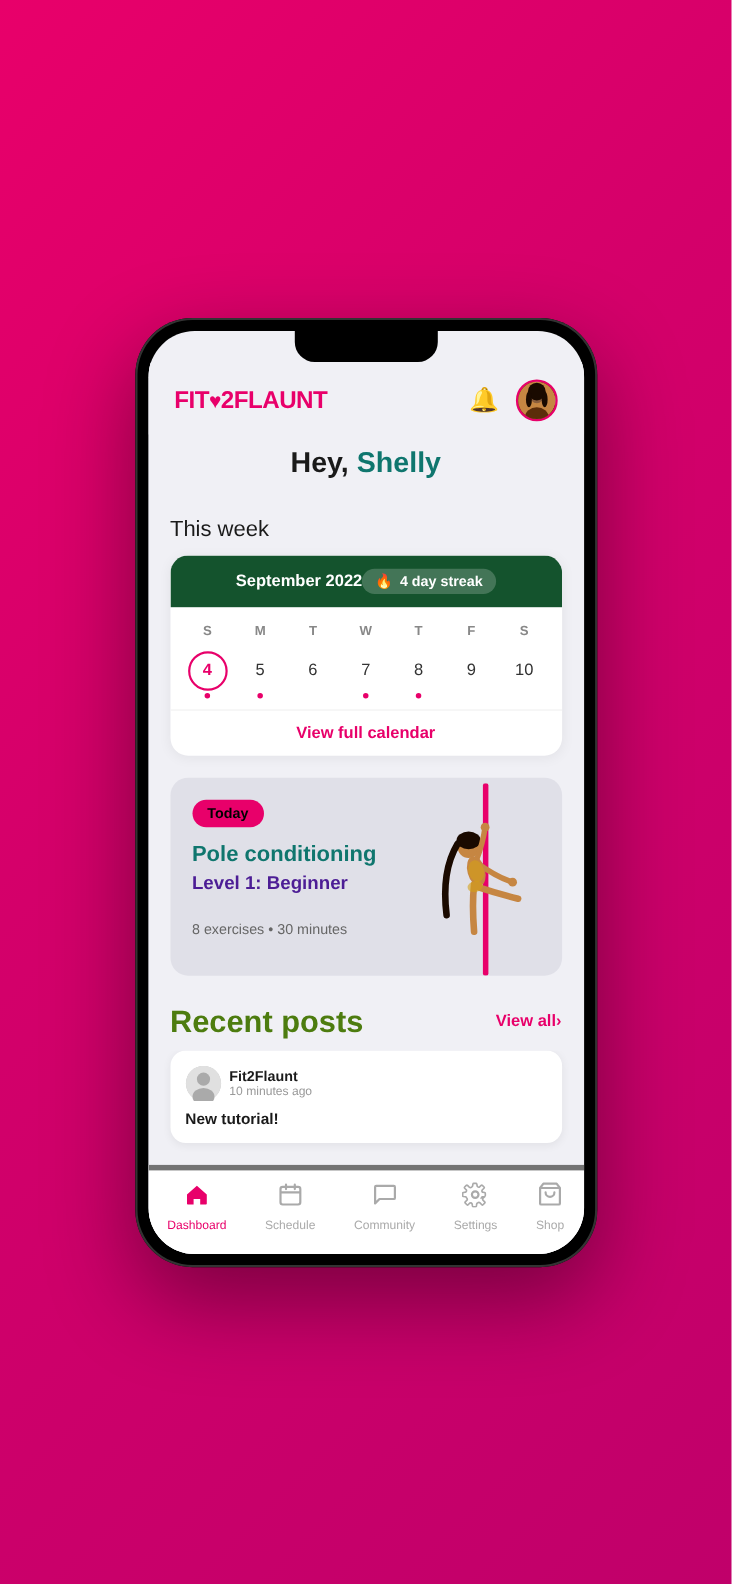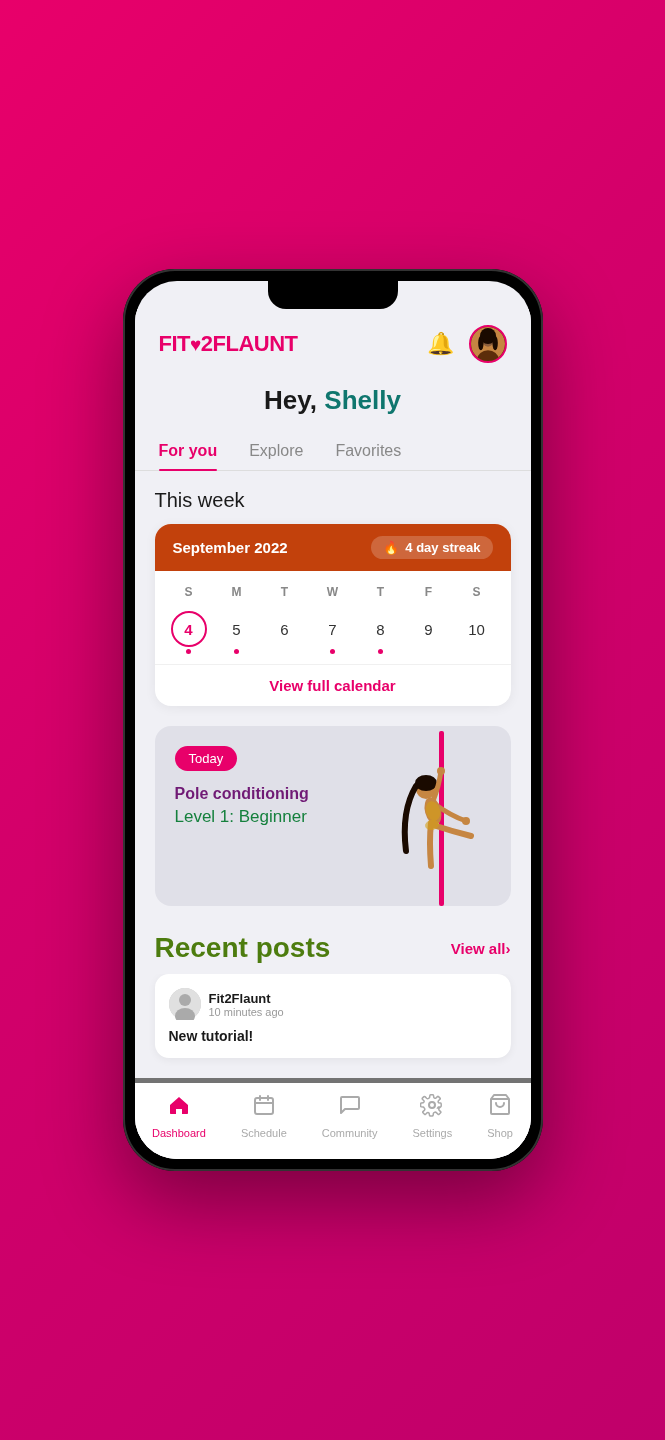--- a/index.html
+++ b/index.html
@@ -130,25 +130,25 @@
       color: #1a1a1a;
       margin-bottom: 12px;
     }
     .calendar-card {
       background: #fff;
       border-radius: 16px;
       overflow: hidden;
       box-shadow: 0 2px 12px rgba(0,0,0,0.06);
     }
     .calendar-header {
-      background: #c2410c;
+      background: #14532d;
       padding: 12px 18px;
       display: flex;
       align-items: center;
-      justify-content: space-between;
+      justify-content: center;
     }
     .calendar-month {
       color: #fff;
       font-size: 15px;
       font-weight: 600;
     }
     .streak-badge {
       display: flex;
       align-items: center;
       gap: 6px;
@@ -229,38 +229,38 @@
       position: relative;
       display: flex;
       align-items: flex-start;
     }
     .workout-info {
       padding: 20px;
       flex: 1;
     }
     .today-badge {
       background: #e8006a;
-      color: #ffffff;
+      color: #000000;
       font-size: 13px;
-      font-weight: 400;
+      font-weight: 700;
       padding: 5px 14px;
       border-radius: 20px;
       display: inline-block;
       margin-bottom: 14px;
     }
     .workout-type {
-      color: #701a75;
-      font-size: 16px;
+      color: #0f766e;
+      font-size: 20px;
       font-weight: 600;
       margin-bottom: 4px;
     }
     .workout-name {
-      color: #15803d;
+      color: #4c1d95;
       font-size: 17px;
-      font-weight: 400;
+      font-weight: 700;
       margin-bottom: 24px;
     }
     .workout-meta {
       color: #666;
       font-size: 13px;
     }
     .workout-figure {
       position: absolute;
       right: 10px;
       bottom: 0;
@@ -400,25 +400,20 @@
               <ellipse cx="27" cy="18" rx="3" ry="8" fill="#1a0a00"></ellipse>
             </svg>
           </div>
         </div>
       </div>
 
       <div class="greeting">
         <span>Hey, </span><span class="name">Shelly</span>
       </div>
 
-      <div class="tabs">
-        <div class="tab active">For you</div>
-        <div class="tab">Explore</div>
-        <div class="tab">Favorites</div>
-      </div>
 
       <div class="section">
         <div class="section-title">This week</div>
         <div class="calendar-card">
           <div class="calendar-header">
             <span class="calendar-month">September 2022</span>
             <div class="streak-badge">
               <span>🔥</span>
               <span>4 day streak</span>
             </div>
@@ -466,20 +461,21 @@
           </div>
           <div class="view-calendar-link">View full calendar</div>
         </div>
       </div>
 
       <div class="workout-card">
         <div class="workout-info">
           <div class="today-badge">Today</div>
           <div class="workout-type">Pole conditioning</div>
           <div class="workout-name">Level 1: Beginner</div>
+          <div class="workout-meta">8 exercises • 30 minutes</div>
         </div>
         <div class="workout-figure">
           
           <svg viewBox="0 0 120 175" class="pole-figure" xmlns="http://www.w3.org/2000/svg">
 
             <rect x="58" y="0" width="5" height="175" fill="#e8006a" rx="2"></rect>
 
             <ellipse cx="52" cy="80" rx="8" ry="14" fill="#c68642" transform="rotate(-15,52,80)"></ellipse>
 
             <circle cx="45" cy="58" r="10" fill="#c68642"></circle>

